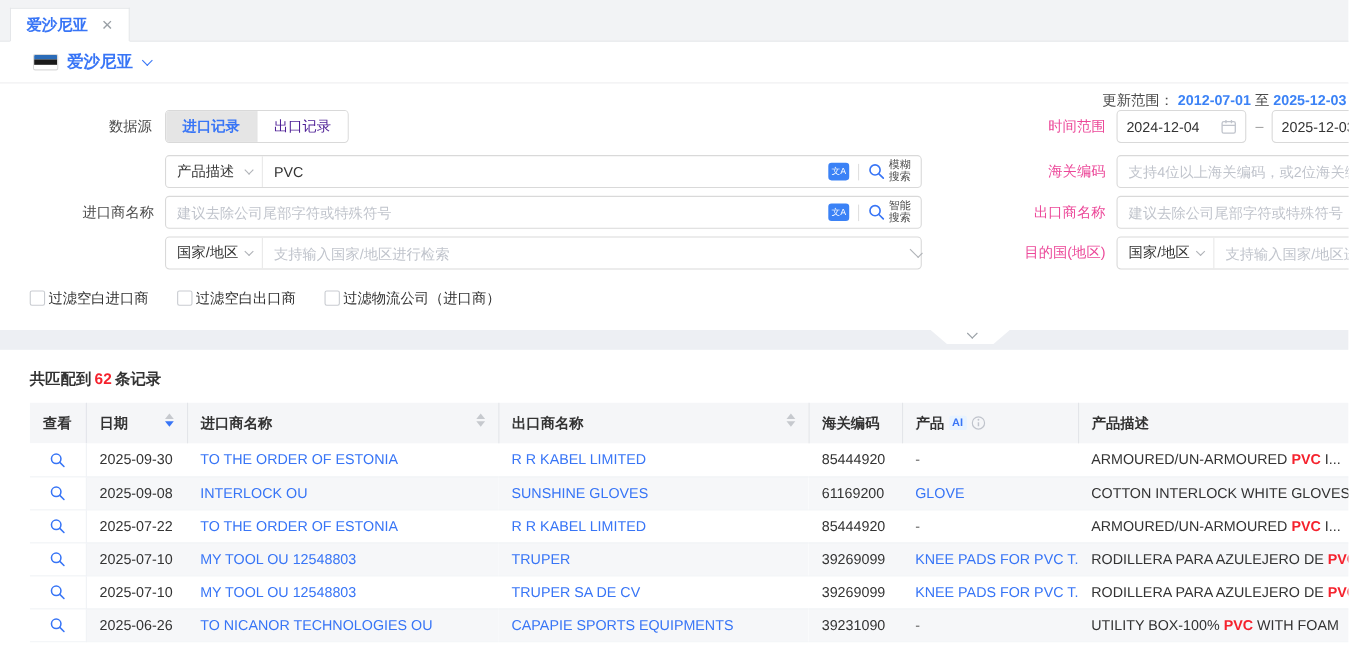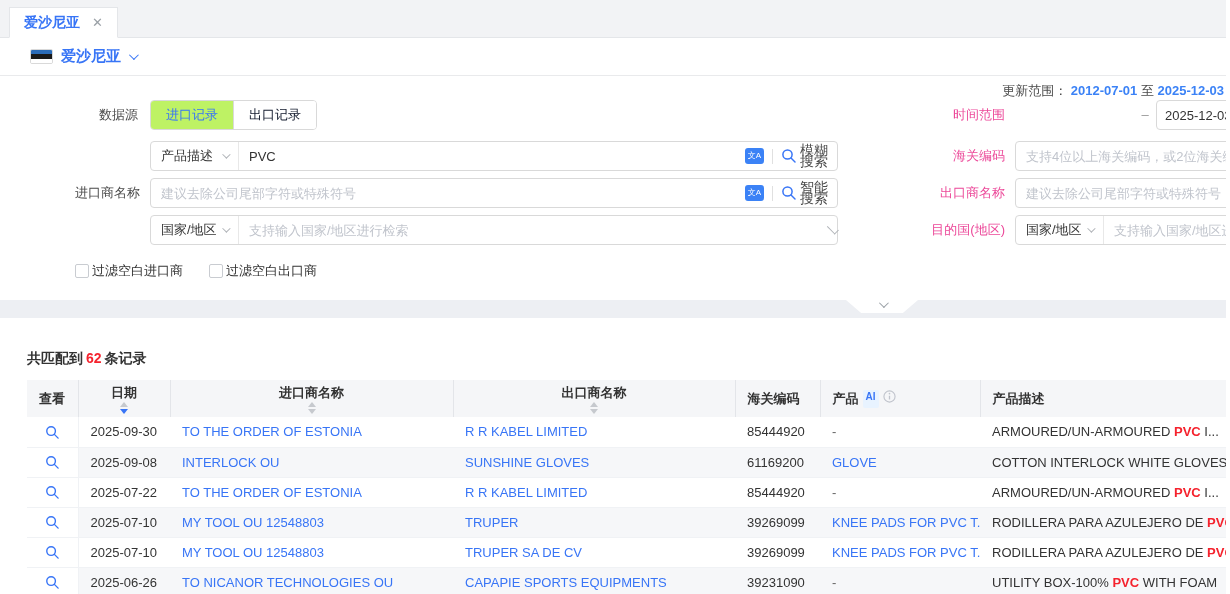--- a/index.html
+++ b/index.html
@@ -21,90 +21,90 @@
   .flag .st-b { background:#2b6cb8; } .flag .st-k { background:#1a1a1a; } .flag .st-w { background:#fff; }
   .country-name { color:#3875f6; font-weight:700; font-size:15px; margin-right:8px; cursor:pointer; }
 
   
   .chev { display:inline-block; width:7px; height:7px; border-right:1.5px solid #9aa0a6; border-bottom:1.5px solid #9aa0a6; transform:rotate(45deg) translateY(-2px); }
   .chev.blue { border-color:#3875f6; }
   .chev.sm { width:6px; height:6px; border-width:1.2px; border-color:#b0b3b8; }
 
   
   .filter-card { position:relative; height:224px; background:#fff; }
-  .frow { position:absolute; left:0; right:0; height:30px;padding-left:48px; }
+  .frow { position:absolute; left:0; right:0; height:30px; }
   .flabel { position:absolute; left:0; width:138px; text-align:right; line-height:30px; color:#4a4a4a; }
   .flabel.w140 { width:140px; }
   .flabel-r { position:absolute; left:840px; width:165px; text-align:right; line-height:30px; color:#ec4899; }
 
   .update-range { position:absolute; top:6px; right:2px; height:18px; line-height:18px; color:#4a4a4a; font-size:13px; }
   .orange { color:#3b82f6; font-weight:700; }
 
   .toggle { position:absolute; left:150px; top:0; height:30px; display:flex; border:1px solid #d9d9d9; border-radius:4px; overflow:hidden; }
-  .tg-seg { padding:0 15px; line-height:28px; background:#fff; color:#0f172a; cursor:pointer; }
-  .tg-seg.active { background:#bef264; color:#3875f6; }
+  .tg-seg { padding:0 15px; line-height:28px; background:#fff; color:#4c1d95; cursor:pointer; }
+  .tg-seg.active { background:#e5e5e5; color:#3875f6;font-weight:bold; }
   .tg-seg + .tg-seg { border-left:1px solid #d9d9d9; }
 
   .date-box { position:absolute; top:0; height:30px; border:1px solid #d9d9d9; border-radius:4px; background:#fff;
     display:flex; align-items:center; padding:0 8px; gap:6px; }
   .date-box span { flex:1; color:#333; }
   .range-sep { position:absolute; top:0; line-height:30px; color:#999; text-align:center; }
 
   .f-group { position:absolute; top:0; height:30px; display:flex; align-items:center; border:1px solid #d9d9d9; border-radius:4px; background:#fff; }
   .sel { width:88px; height:100%; display:flex; align-items:center; justify-content:space-between; padding:0 10px; border-right:1px solid #e8e8e8; color:#333; cursor:pointer; }
   .raw { flex:1; min-width:0; height:100%; border:none; outline:none; padding:0 10px; font-size:13px; color:#333; background:transparent; font-family:inherit; }
   .raw::placeholder { color:#c0c4cc; }
   .grp-controls { display:flex; align-items:center; gap:8px; padding:0 9px; }
   .trans-icon { width:19px; height:16px; background:#3b82f6; color:#fff; font-size:8px; line-height:16px; text-align:center; border-radius:3px; cursor:pointer; }
   .vdiv { width:1px; height:15px; background:#e0e0e0; }
   .srch { display:flex; align-items:center; gap:3px; cursor:pointer; }
-  .srch .txt { font-size:14px; line-height:11px; color:#4d4d4d; }
+  .srch .txt { font-size:10px; line-height:11px; color:#4d4d4d; }
   .f-input { position:absolute; top:0; height:30px; border:1px solid #d9d9d9; border-radius:4px; padding:0 10px; font-size:13px; color:#333; outline:none; font-family:inherit; }
   .f-input::placeholder { color:#c0c4cc; }
   .grp-chev { padding-right:10px; }
 
   .cb-row { position:absolute; left:27px; display:flex; gap:26px; align-items:center; height:20px; }
   .cb-item { display:flex; align-items:center; gap:3px; cursor:pointer; }
   .cb { width:14px; height:14px; border:1px solid #c9ccd1; border-radius:2px; background:#fff; }
 
   
   .gap { position:relative; height:18px; background:#edeff3; }
   .notch { position:absolute; left:846px; top:0; width:72px; height:13px; background:#fff;
     clip-path:polygon(0 0,100% 0,79% 100%,21% 100%); display:flex; justify-content:center; }
   .notch .chev { margin-top:1px; }
 
   
   .results-card { height:276px; background:#fff; }
-  .summary { padding:32px 0 0 27px; font-size:14px; font-weight:700; color:#333; }
+  .summary { padding:18px 0 0 27px; font-size:14px; font-weight:700; color:#333; }
   .red { color:#f5222d; }
   .summary .red { margin:0 3px; }
 
   .table-wrap { margin:12px 0 0 27px; overflow:hidden; }
   table { border-collapse:collapse; table-layout:fixed; width:1210px; }
   col.c-view{width:51px} col.c-date{width:92px} col.c-imp{width:283px} col.c-exp{width:282px}
   col.c-hs{width:85px} col.c-prod{width:160px} col.c-desc{width:257px}
   thead th { height:37px; background:#f5f6f8; font-weight:700; color:#333; text-align:left; padding:0 12px;
     border-right:1px solid #e3e5e9; font-size:13px; }
   thead th:last-child { border-right:none; }
-  .th-flex { display:flex; align-items:center; justify-content:space-between;flex-direction:column; }
+  .th-flex { display:flex; justify-content:space-between; }
   .carets { display:inline-flex; flex-direction:column; gap:2px; cursor:pointer; }
   .car { width:0; height:0; border-left:4px solid transparent; border-right:4px solid transparent; }
   .car.up { border-bottom:5px solid #c6c9ce; }
   .car.down { border-top:5px solid #c6c9ce; }
   .car.down.active { border-top-color:#3875f6; }
   .ai-badge { display:inline-block; background:#e8f3ff; color:#3875f6; font-size:10px; font-weight:700;
     padding:1px 3px; border-radius:2px; margin:0 4px; }
   tbody td { height:30px; padding:0 12px; font-size:13px; color:#333; border-bottom:1px solid #f0f2f5; white-space:nowrap; overflow:hidden; }
   tbody tr.alt td { background:#f6f7f9; }
   tbody td.view-cell { background:#fff !important; border-right:1px solid #f0f2f5; text-align:center; padding:0; }
   .link { color:#3875f6; cursor:pointer; }
   .dash { color:#666; }
   .hl { color:#f5222d; font-weight:700; }
   .mag-btn { display:inline-flex; align-items:center; justify-content:center; cursor:pointer; vertical-align:middle; }
-  .th-prod { display:flex; }
+  .th-prod { display:flex; align-items:center; }
 </style>
 </head>
 <body>
 
 <div class="page">
 
   <div class="tabbar">
     <div class="tab">
       <span class="tab-label">爱沙尼亚</span>
       <span class="tab-close">✕</span>
@@ -130,20 +130,29 @@
       <span class="orange">2025-12-03</span>
     </div>
 
     <div class="frow" style="top:24px">
       <div class="flabel">数据源</div>
       <div class="toggle">
         <div class="tg-seg active">进口记录</div>
         <div class="tg-seg">出口记录</div>
       </div>
       <div class="flabel-r">时间范围</div>
+      <div class="date-box" style="left:1015px;width:118px">
+        <span>2024-12-04</span>
+        <svg width="14" height="14" viewBox="0 0 14 14">
+          <rect x="1" y="2.5" width="12" height="10.5" rx="1.5" fill="none" stroke="#c0c4cc" stroke-width="1.2"></rect>
+          <line x1="1" y1="6" x2="13" y2="6" stroke="#c0c4cc" stroke-width="1.2"></line>
+          <line x1="4.5" y1="1" x2="4.5" y2="4" stroke="#c0c4cc" stroke-width="1.2"></line>
+          <line x1="9.5" y1="1" x2="9.5" y2="4" stroke="#c0c4cc" stroke-width="1.2"></line>
+        </svg>
+      </div>
       <div class="range-sep" style="left:1136px;width:18px">–</div>
       <div class="date-box" style="left:1156px;width:124px">
         <span>2025-12-03</span>
       </div>
     </div>
 
     <div class="frow" style="top:65px">
       <div class="f-group" style="left:150px;width:688px">
         <div class="sel">
           <span>产品描述</span>
@@ -206,20 +215,24 @@
     </div>
 
     <div class="frow cb-row" style="top:185px">
       <span class="cb-item">
         <span class="cb"></span>
         <span>过滤空白进口商</span>
       </span>
       <span class="cb-item">
         <span class="cb"></span>
         <span>过滤空白出口商</span>
+      </span>
+      <span class="cb-item">
+        <span class="cb"></span>
+        <span>过滤物流公司（进口商）</span>
       </span>
     </div>
   </div>
 
   <div class="gap">
     <div class="notch">
       <span class="chev"></span>
     </div>
   </div>
 

